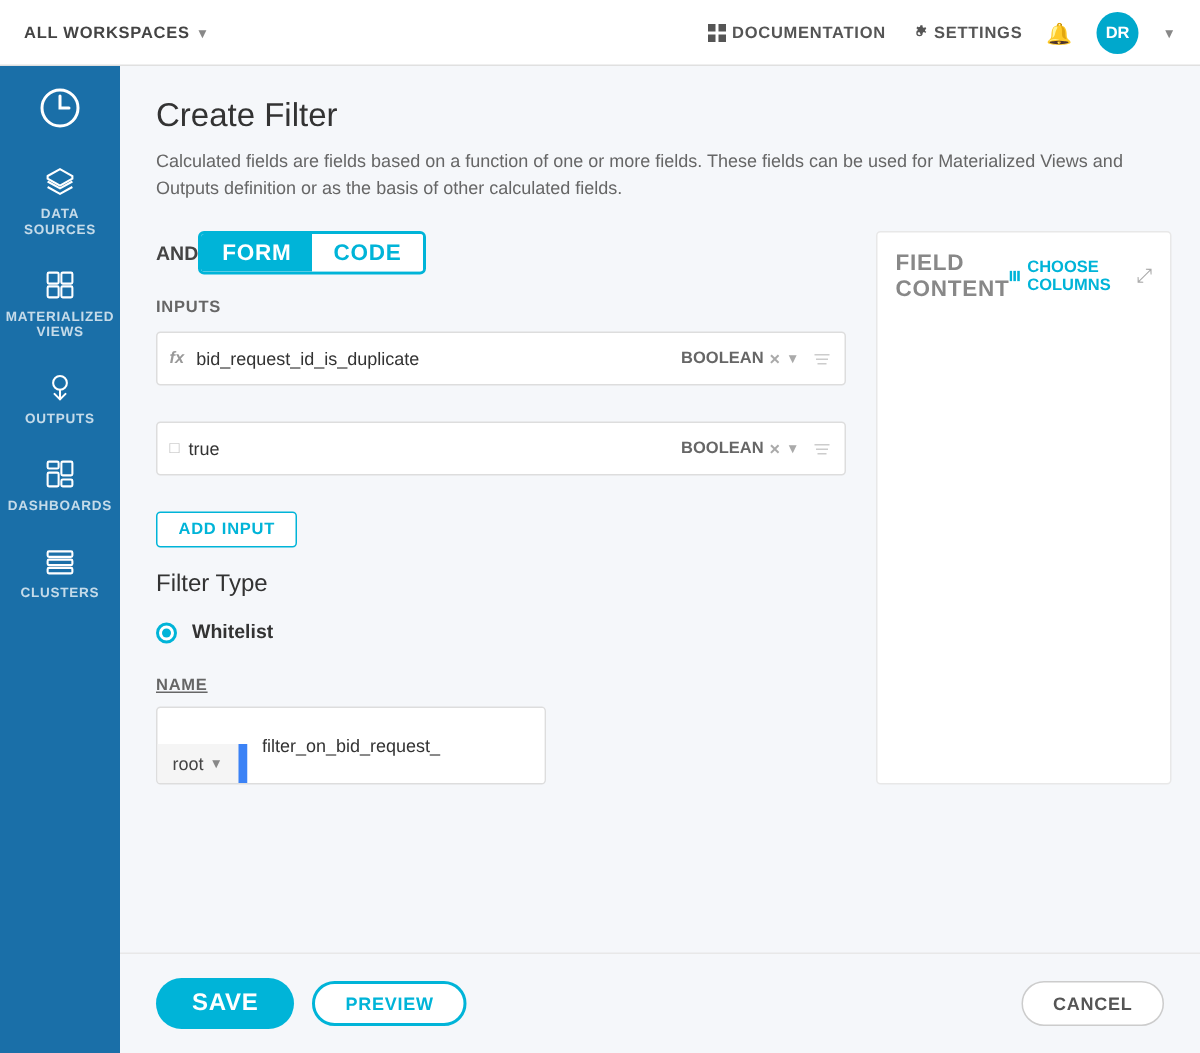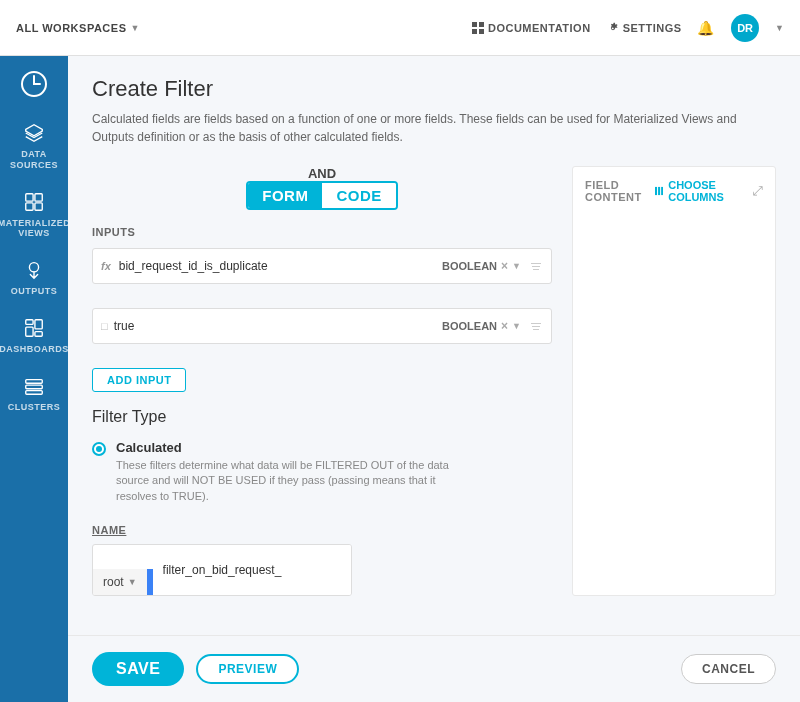--- a/index.html
+++ b/index.html
@@ -1,20 +1,20 @@
 <!DOCTYPE html>
 <html><head>
   <meta charset="utf-8">
   <style>
     * { box-sizing: border-box; margin: 0; padding: 0; }
     body { font-family: 'Segoe UI', Arial, sans-serif; background: #f5f7fa; width: 800px; height: 702px; overflow: hidden; display: flex; flex-direction: column; }
 
     
     .top-nav {
-      height: 56px;
+      height: 44px;
       background: #fff;
       border-bottom: 1px solid #e0e0e0;
       display: flex;
       align-items: center;
       padding: 12px 16px;
       justify-content: space-between;
       flex-shrink: 0;
     }
     .top-nav-left { display: flex; align-items: center; gap: 8px; }
     .workspace-selector {
@@ -50,21 +50,21 @@
       display: flex; align-items: center; justify-content: center;
       cursor: pointer;
     }
     .chevron { font-size: 9px; color: #888; }
 
     
     .main-layout { display: flex; flex: 1; overflow: hidden; }
 
     
     .sidebar {
-      width: 68px;
+      width: 80px;
       background: #1a6fa8;
       display: flex;
       flex-direction: column;
       align-items: center;
       padding-top: 8px;
       flex-shrink: 0;
     }
     .sidebar-logo {
       width: 40px; height: 40px;
       display: flex; align-items: center; justify-content: center;
@@ -126,23 +126,22 @@
 
     
     .left-panel {
       flex: 0 0 460px;
     }
 
     
     .filter-header {
       display: flex;
       align-items: center;
-      justify-content: center;
+      justify-content: flex-start;
       margin-bottom: 16px;
-      flex-direction: column;
     }
     .filter-label {
       font-size: 13px;
       font-weight: 600;
       color: #444;
     }
     .toggle-group {
       display: flex;
       border: 2px solid #00b4d8;
       border-radius: 4px;
@@ -347,21 +346,21 @@
       padding: 12px;
       min-height: 300px;
     }
     .right-panel-header {
       display: flex;
       align-items: center;
       justify-content: space-between;
       margin-bottom: 8px;
     }
     .field-content-label {
-      font-size: 11px;
+      font-size: 15px;
       font-weight: 600;
       color: #888;
       letter-spacing: 0.5px;
       text-transform: uppercase;
     }
     .choose-columns {
       display: flex; align-items: center; gap: 5px;
       font-size: 11px; font-weight: 600; color: #00b4d8;
       cursor: pointer;
     }
@@ -516,22 +515,21 @@
             <button class="add-input-btn">ADD INPUT</button>
           </div>
 
           <div class="filter-type-section">
             <div class="filter-type-title">Filter Type</div>
 
 
             <div class="radio-option">
               <div class="radio-circle selected"></div>
               <div class="radio-content">
-                <div class="radio-label">Calculated</div>
-                <div class="radio-desc">These filters determine what data will be FILTERED OUT of the data source and will NOT BE USED if they pass (passing means that it resolves to TRUE).</div>
+                <div class="radio-label">Whitelist</div>
               </div>
             </div>
           </div>
 
           <div class="name-section">
             <div class="name-label">NAME</div>
             <div class="name-input-row">
               <div class="name-prefix">
                 <span>root</span>
                 <span style="font-size:9px;color:#888;">▼</span>

